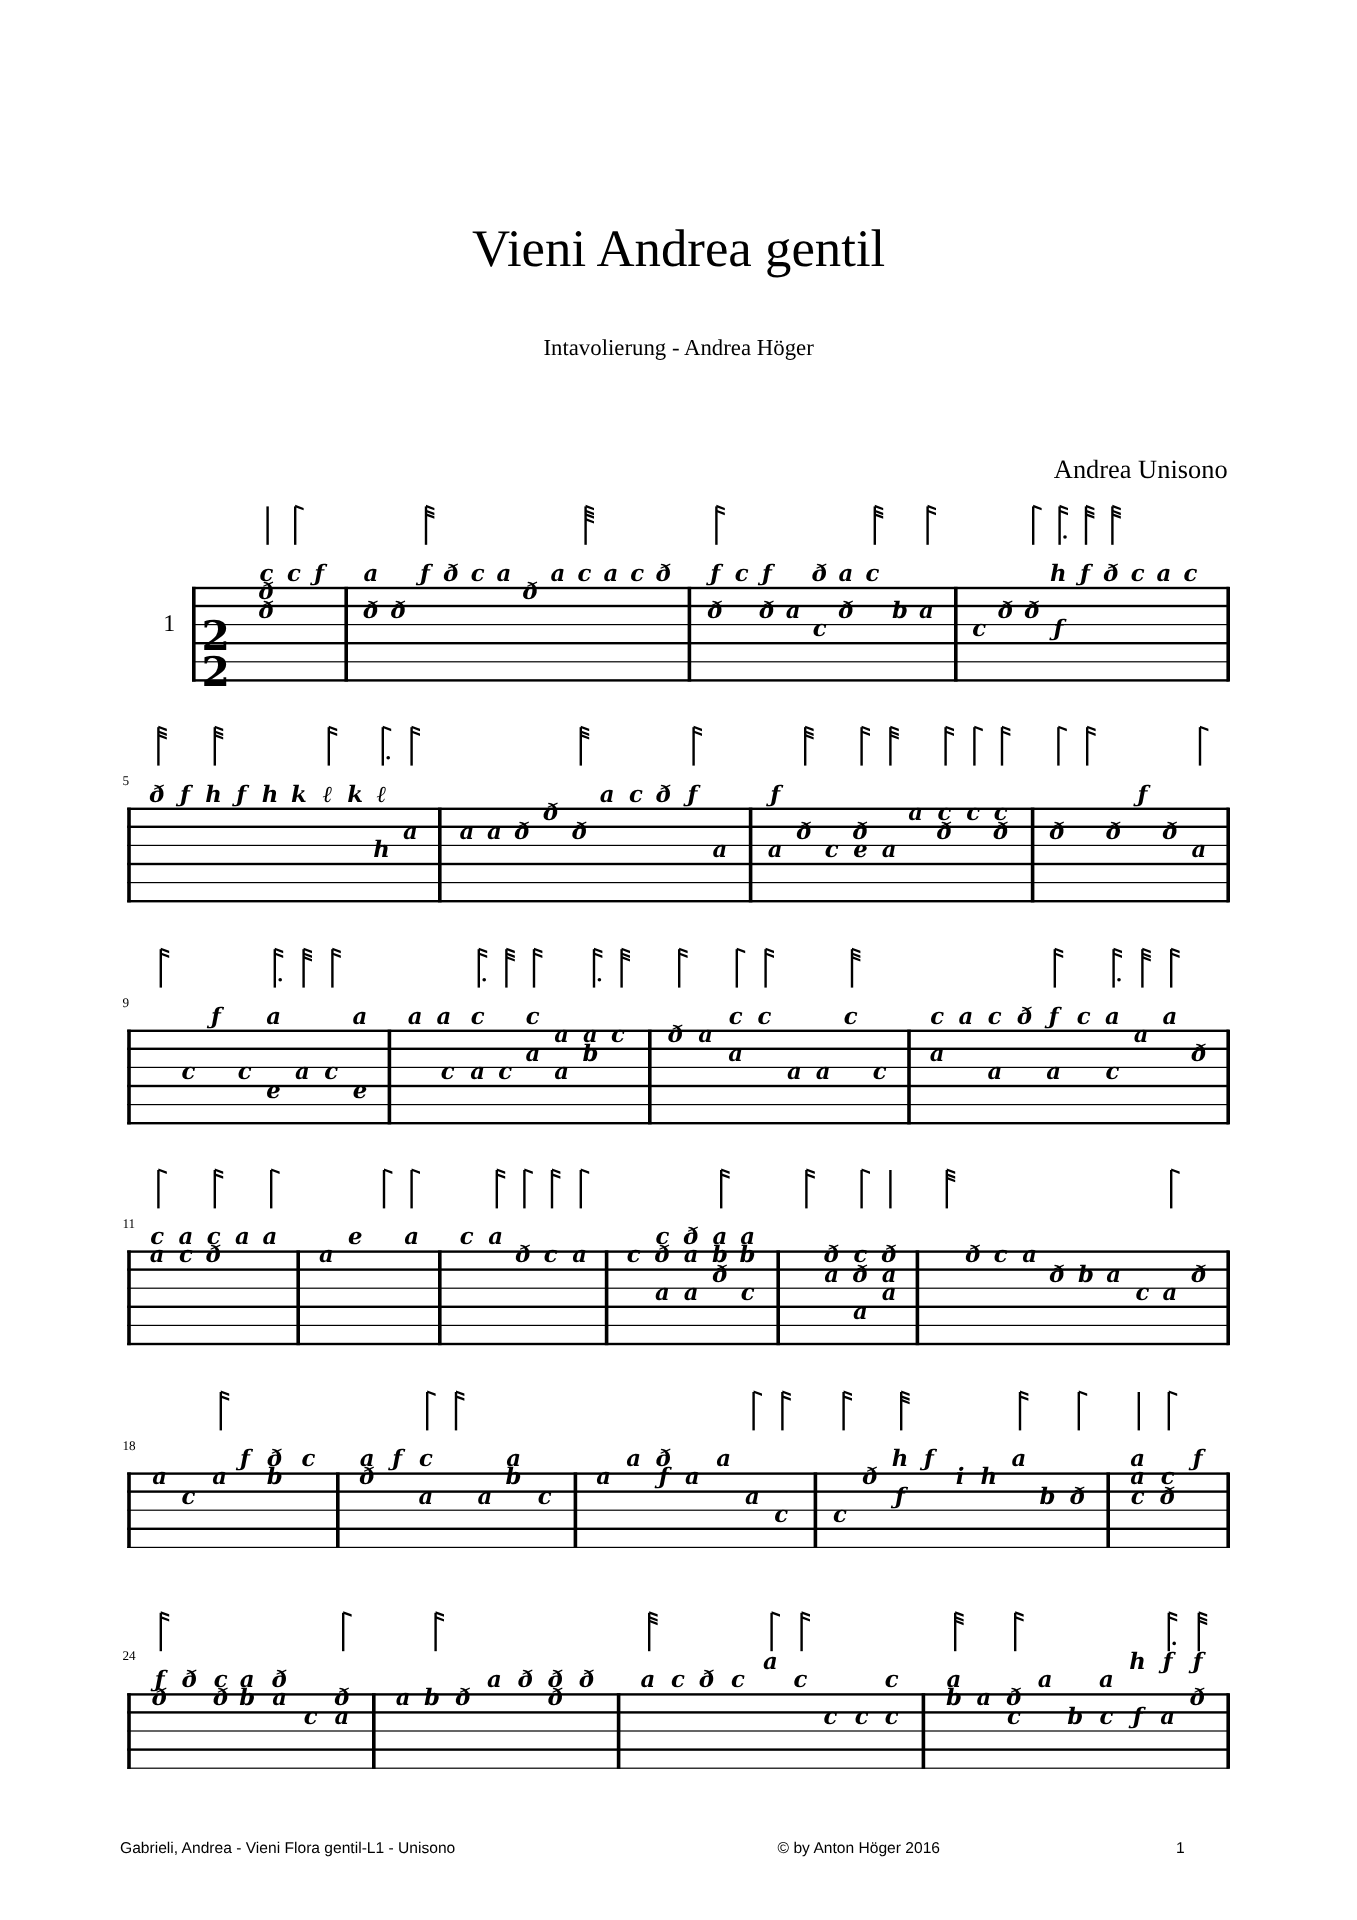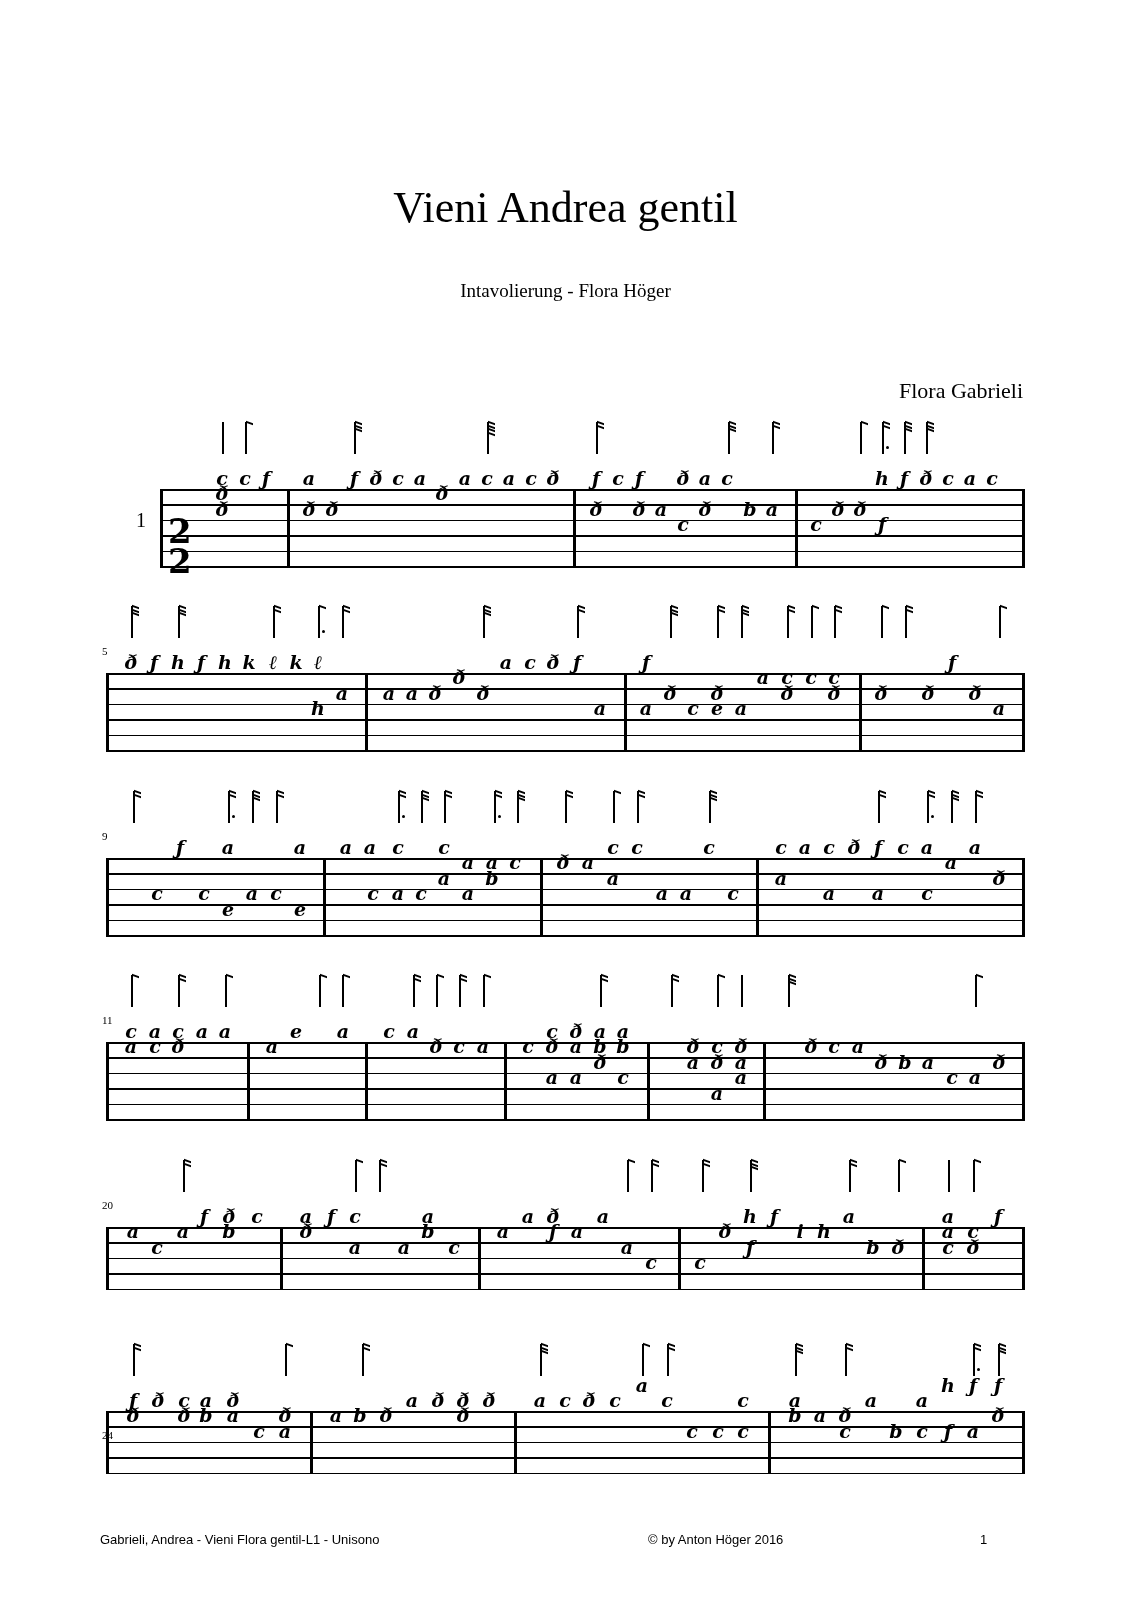--- a/index.html
+++ b/index.html
@@ -15,22 +15,22 @@
   .dot { position:absolute; width:3px; height:3px; border-radius:50%; background:#000; }
   .sysnum { position:absolute; font-size:11px; }
   .sysnum.big { font-size:20px; }
   .timesig { position:absolute; font-size:34px; font-weight:bold; line-height:0.9; text-align:center; font-family:"DejaVu Serif", serif; }
   .footer { position:absolute; top:1532px; font-family:"Liberation Sans", sans-serif; font-size:13px; }
 </style>
 </head>
 <body>
 
 <div class="title">Vieni Andrea gentil</div>
-<div class="subtitle">Intavolierung - Flora Höger</div>
-<div class="composer">Flora Gabrieli</div>
+<div class="subtitle">Intavolierung - Andrea Höger</div>
+<div class="composer">Andrea Unisono</div>
 
 <div id="score">
     <div class="staff-line" style="left: 160px; width: 864px; top: 489px;"></div>
     <div class="staff-line" style="left: 160px; width: 864px; top: 504.4px;"></div>
     <div class="staff-line" style="left: 160px; width: 864px; top: 519.8px;"></div>
     <div class="staff-line" style="left: 160px; width: 864px; top: 535.2px;"></div>
     <div class="staff-line" style="left: 160px; width: 864px; top: 550.6px;"></div>
     <div class="staff-line" style="left: 160px; width: 864px; top: 566px;"></div>
     <div class="barline" style="left: 160px; top: 489px; height: 78.5px;"></div>
     <div class="barline" style="left: 287px; top: 489px; height: 78.5px;"></div>
@@ -490,21 +490,21 @@
     <div class="staff-line" style="left: 106px; width: 918px; top: 1242.4px;"></div>
     <div class="staff-line" style="left: 106px; width: 918px; top: 1257.8px;"></div>
     <div class="staff-line" style="left: 106px; width: 918px; top: 1273.2px;"></div>
     <div class="staff-line" style="left: 106px; width: 918px; top: 1288.6px;"></div>
     <div class="barline" style="left: 106px; top: 1227px; height: 63.1px;"></div>
     <div class="barline" style="left: 280px; top: 1227px; height: 63.1px;"></div>
     <div class="barline" style="left: 478px; top: 1227px; height: 63.1px;"></div>
     <div class="barline" style="left: 678px; top: 1227px; height: 63.1px;"></div>
     <div class="barline" style="left: 922px; top: 1227px; height: 63.1px;"></div>
     <div class="barline" style="left: 1022px; top: 1227px; height: 63.1px;"></div>
-    <div class="sysnum" style="left: 102px; top: 1199px;">20</div>
+    <div class="sysnum" style="left: 102px; top: 1199px;">18</div>
     <div class="flag" style="left: 183px; top: 1160px; height: 32px;">
       <div class="f" style="top: 0px;"></div>
       <div class="f" style="top: 3.5px;"></div>
     </div>
     <div class="flag" style="left: 355px; top: 1160px; height: 32px;">
       <div class="f" style="top: 0px;"></div>
     </div>
     <div class="flag" style="left: 379px; top: 1160px; height: 32px;">
       <div class="f" style="top: 0px;"></div>
       <div class="f" style="top: 3.5px;"></div>
@@ -579,21 +579,21 @@
     <div class="staff-line" style="left: 106px; width: 918px; top: 1411px;"></div>
     <div class="staff-line" style="left: 106px; width: 918px; top: 1426.4px;"></div>
     <div class="staff-line" style="left: 106px; width: 918px; top: 1441.8px;"></div>
     <div class="staff-line" style="left: 106px; width: 918px; top: 1457.2px;"></div>
     <div class="staff-line" style="left: 106px; width: 918px; top: 1472.6px;"></div>
     <div class="barline" style="left: 106px; top: 1411px; height: 63.1px;"></div>
     <div class="barline" style="left: 310px; top: 1411px; height: 63.1px;"></div>
     <div class="barline" style="left: 514px; top: 1411px; height: 63.1px;"></div>
     <div class="barline" style="left: 768px; top: 1411px; height: 63.1px;"></div>
     <div class="barline" style="left: 1022px; top: 1411px; height: 63.1px;"></div>
-    <div class="sysnum" style="left: 102px; top: 1429px;">24</div>
+    <div class="sysnum" style="left: 102px; top: 1374px;">24</div>
     <div class="flag" style="left: 133px; top: 1344px; height: 32px;">
       <div class="f" style="top: 0px;"></div>
       <div class="f" style="top: 3.5px;"></div>
     </div>
     <div class="flag" style="left: 285px; top: 1344px; height: 32px;">
       <div class="f" style="top: 0px;"></div>
     </div>
     <div class="flag" style="left: 362px; top: 1344px; height: 32px;">
       <div class="f" style="top: 0px;"></div>
       <div class="f" style="top: 3.5px;"></div>

